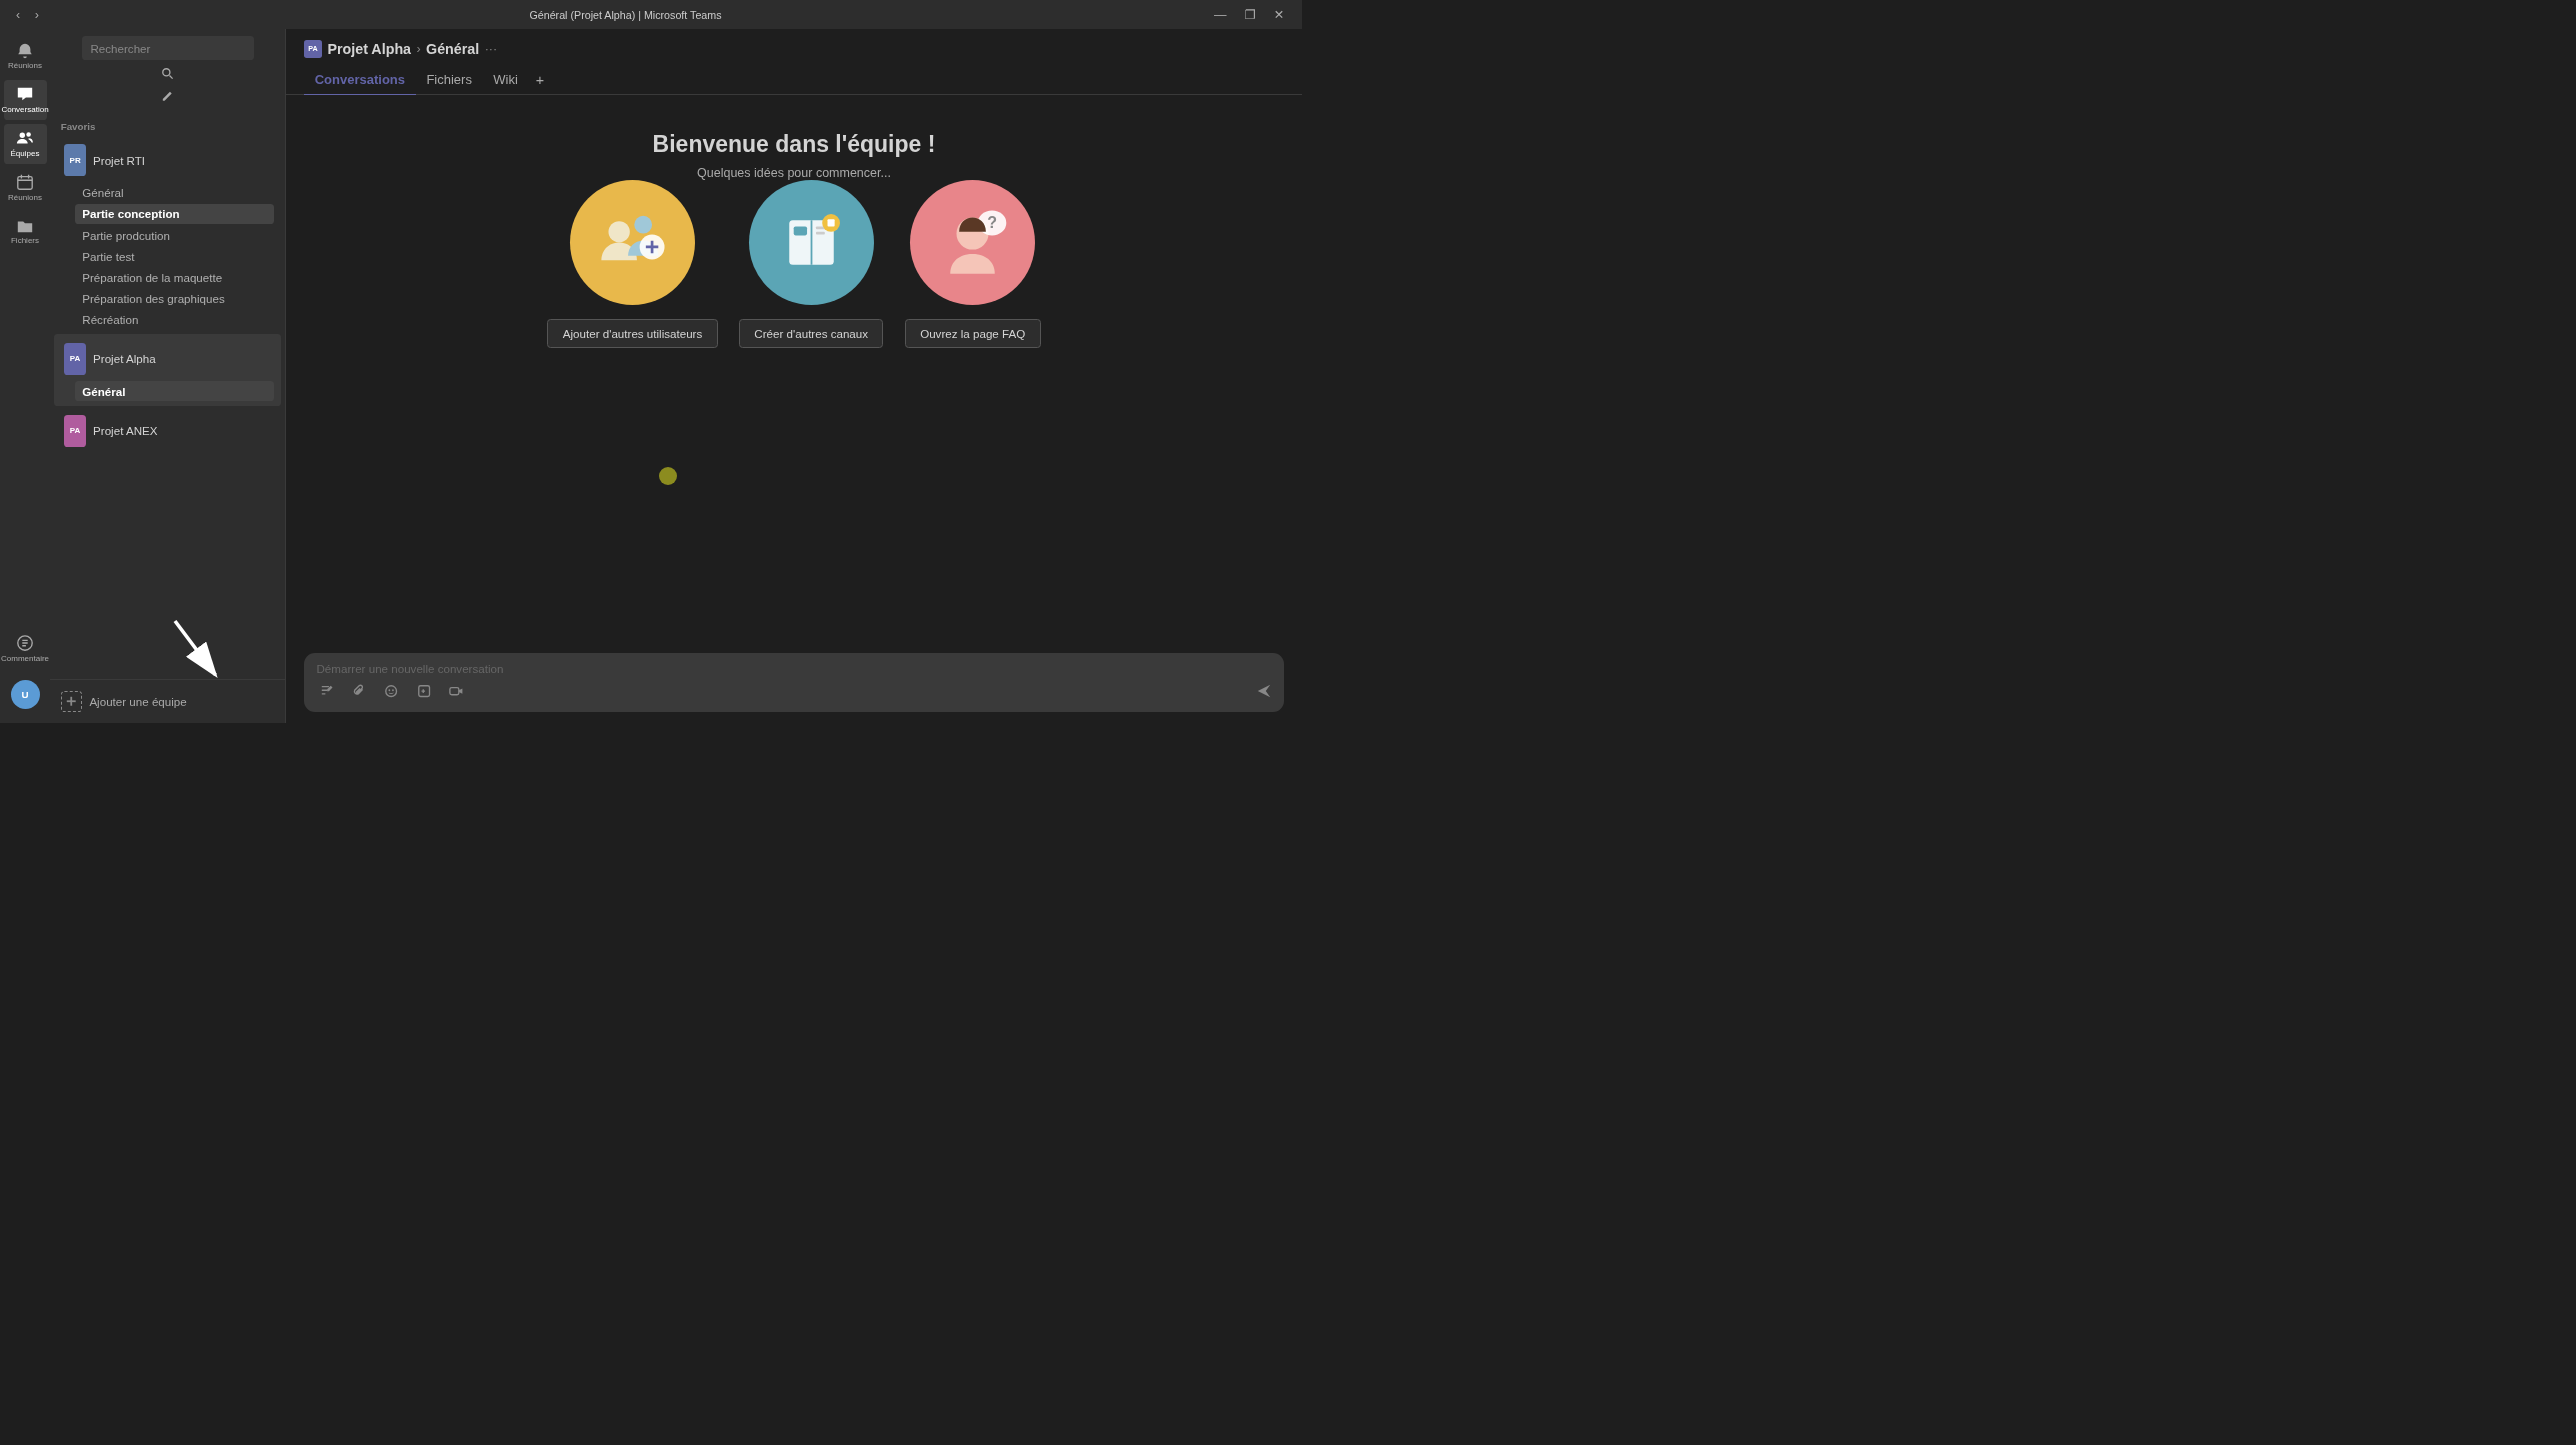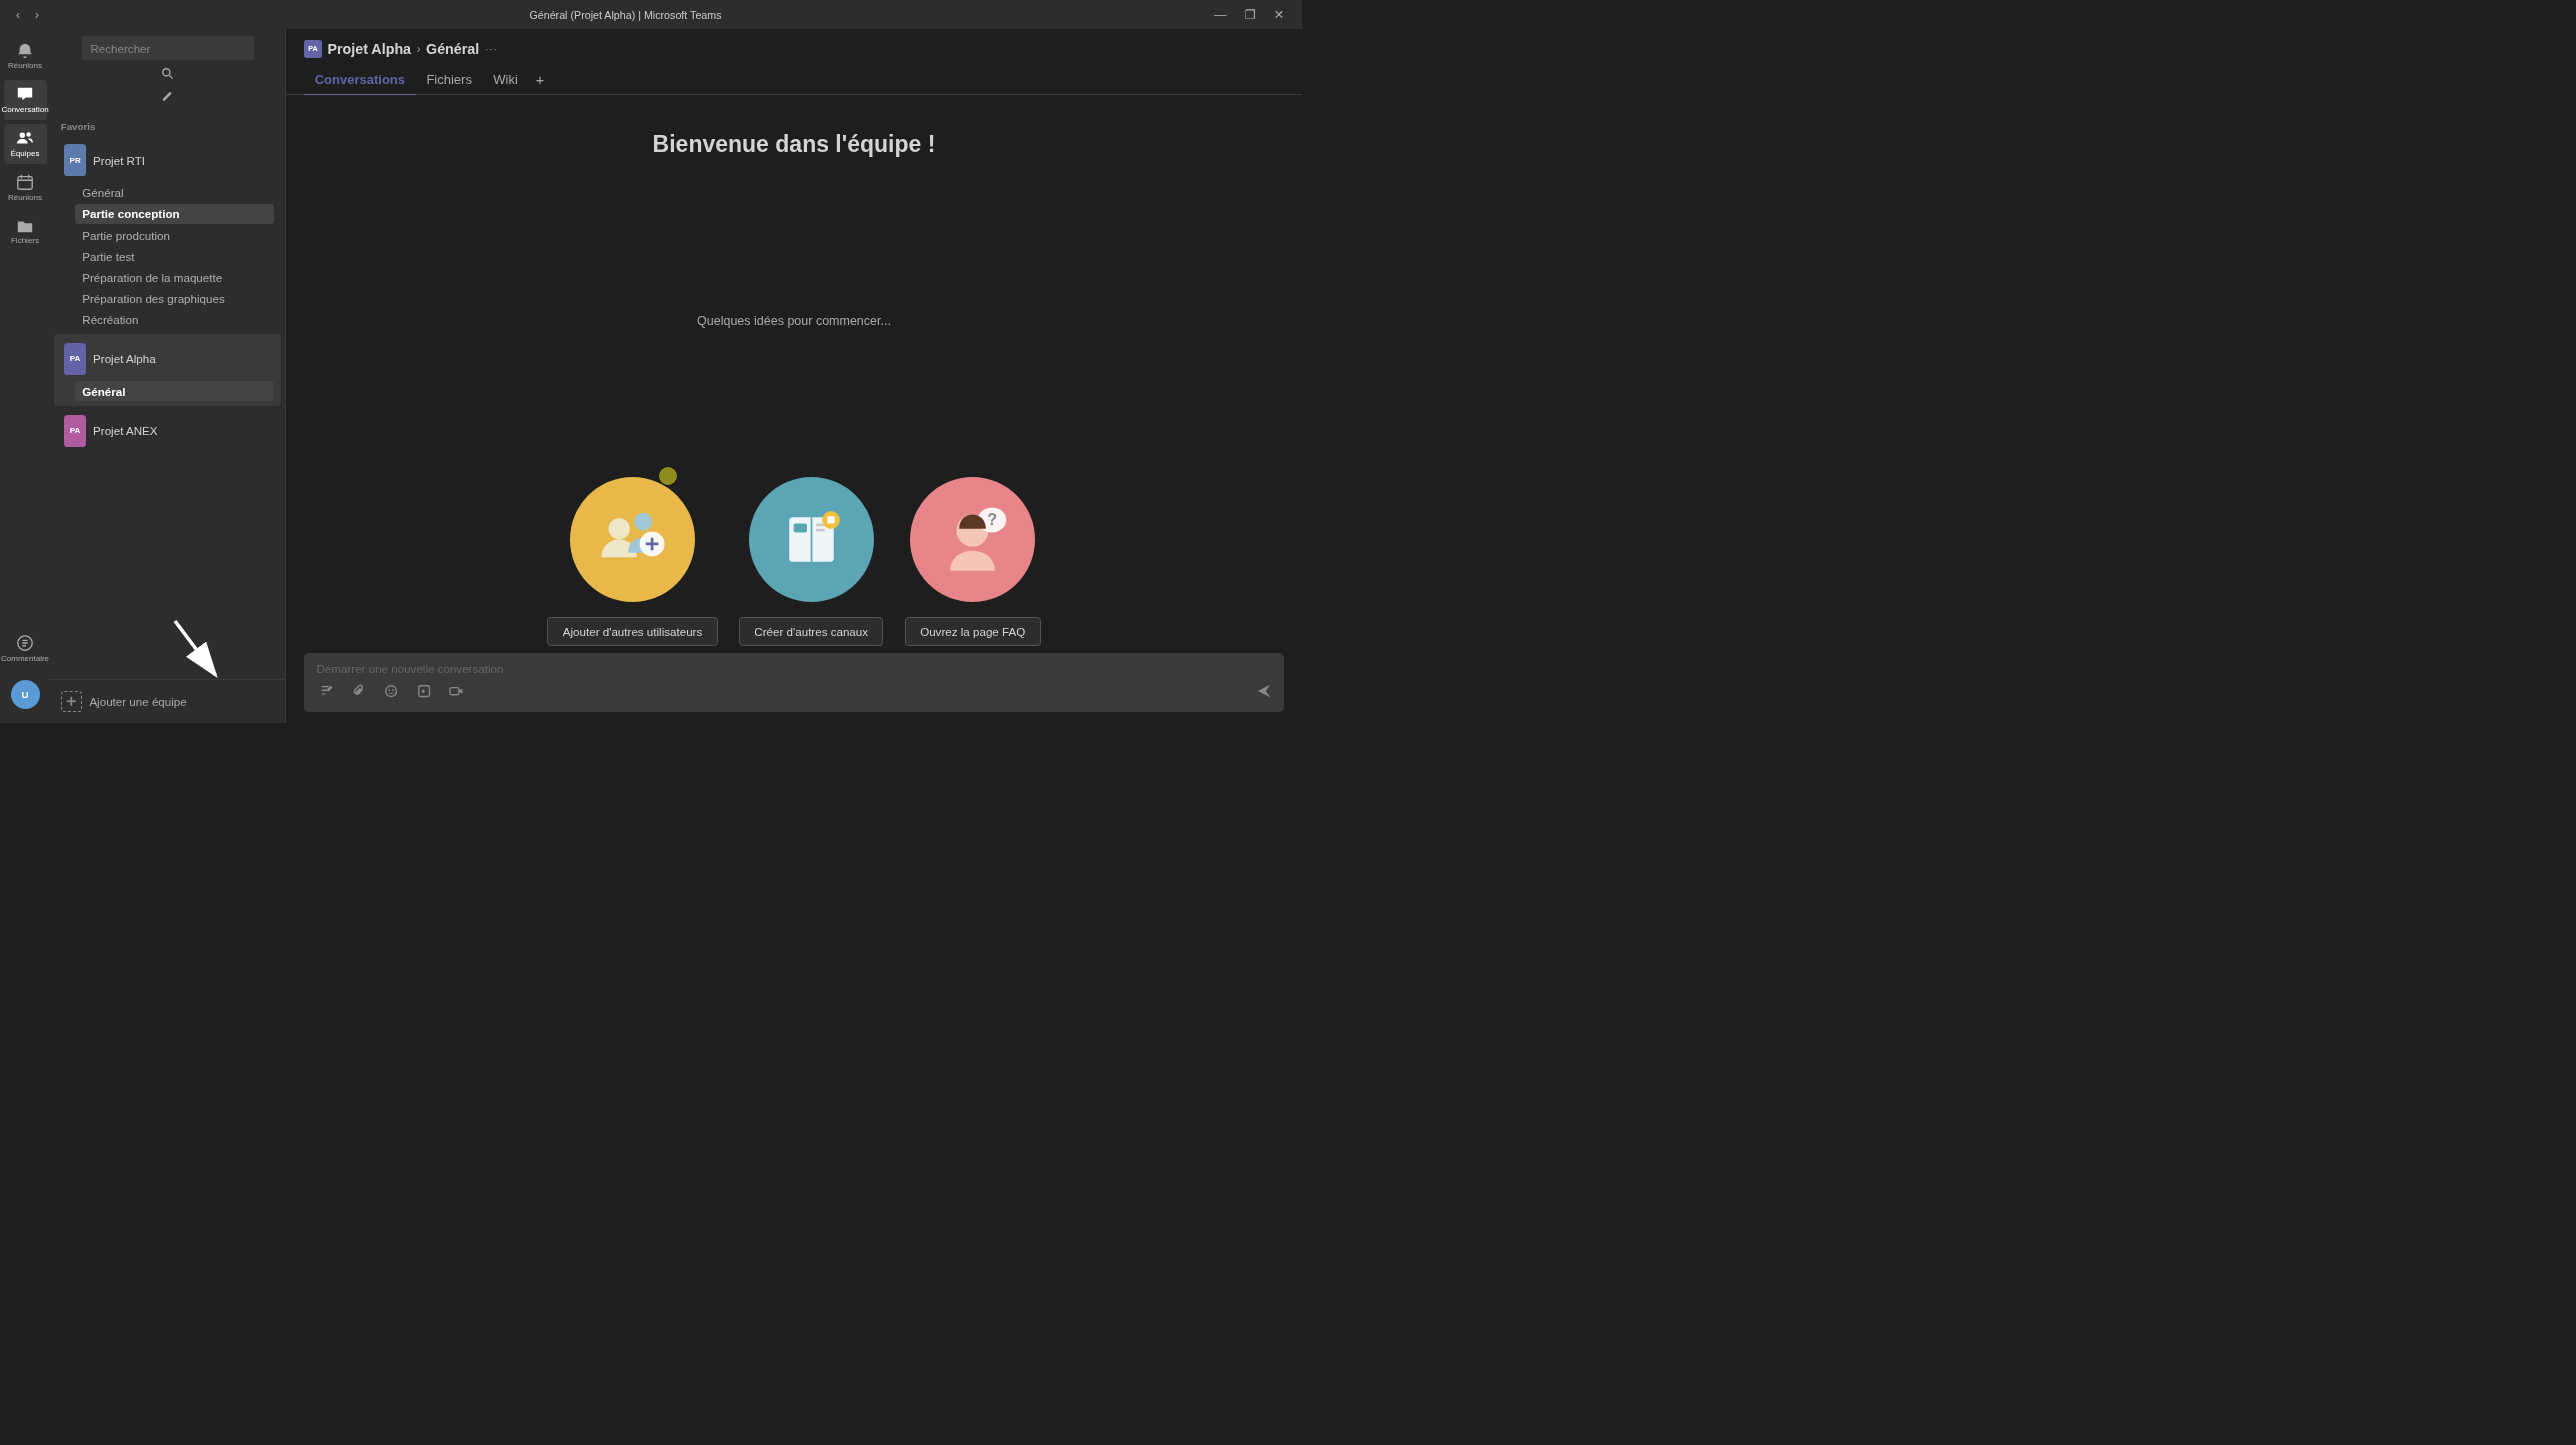--- a/index.html
+++ b/index.html
@@ -326,21 +326,21 @@
       font-size: 14.3px;
       padding: 3.6px 7.2px;
     }
 
     
     .welcome-area {
       flex: 1;
       display: flex;
       flex-direction: column;
       align-items: center;
-      justify-content: space-between;
+      justify-content: flex-start;
       padding-top: 36px;
       overflow-y: auto;
     }
     .welcome-title {
       font-size: 23px;
       font-weight: 700;
       color: #d4d4d4;
       margin-bottom: 7.2px;
     }
     .welcome-subtitle {
@@ -395,21 +395,21 @@
       top: 467px;
     }
 
     
     .chat-input-area {
       padding: 7.2px 18px 10.7px;
       flex-shrink: 0;
     }
     .chat-input-box {
       background: #3a3a3a;
-      border-radius: 5px;
+      border-radius: 11px;
       padding: 9px 12.5px;
       display: flex;
       flex-direction: column;
       gap: 7.2px;
     }
     .chat-input-text {
       font-size: 11.6px;
       color: #666;
     }
     .chat-input-toolbar {

